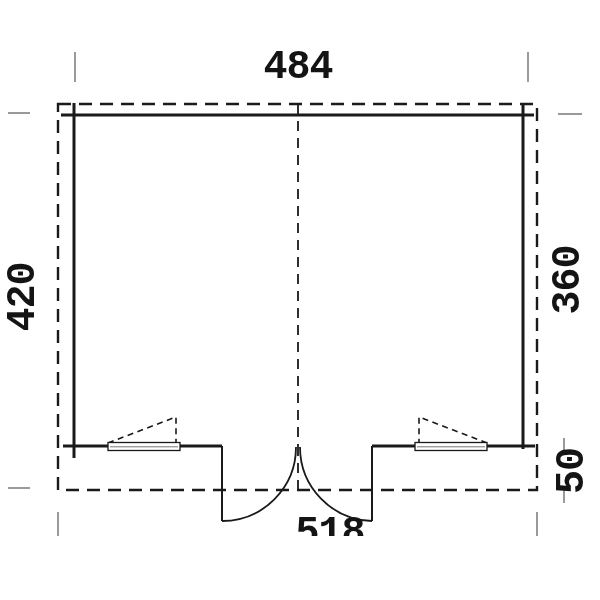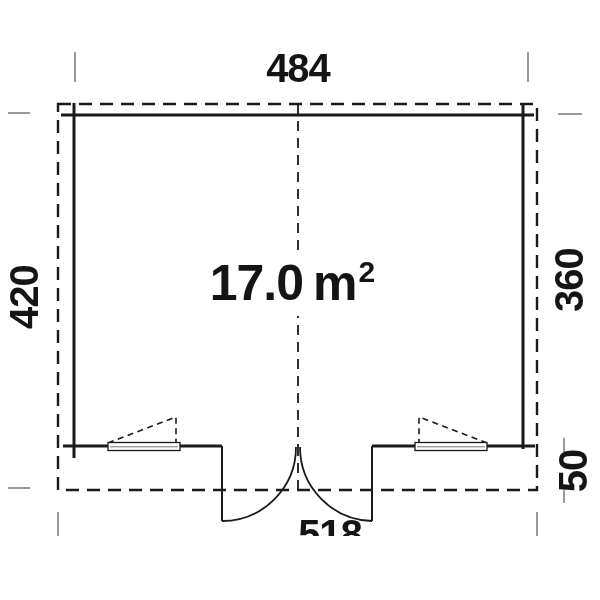--- a/index.html
+++ b/index.html
@@ -1,18 +1,18 @@
 <!DOCTYPE html>
 <html><head>
 <meta charset="utf-8">
 <style>
   html,body{margin:0;padding:0;background:#ffffff;}
   #stage{
     position:relative;width:600px;height:536px;background:#ffffff;overflow:hidden;
-    font-family:Liberation Sans, sans-serif;
+    font-family:Liberation Mono, monospace;
   }
   #plan-svg{position:absolute;left:0;top:0;}
   .dim-label{
     position:absolute;
     font-weight:bold;font-size:40px;line-height:1;
     color:#141414;letter-spacing:-1px;white-space:nowrap;
   }
   .h-center{transform:translateX(-50%);}
   .v-rot{transform:translate(-50%,-50%) rotate(-90deg);}
   .area-label{
@@ -71,17 +71,14 @@
   <div class="dim-label h-center" style="left:298px;top:48px;">484</div>
 
   <div class="dim-label h-center" style="left:298px;top:514px;margin-left:32px;">518</div>
 
   <div class="dim-label v-rot" style="left:24px;top:297px;">420</div>
 
   <div class="dim-label v-rot" style="left:569px;top:280px;">360</div>
 
   <div class="dim-label v-rot" style="left:573px;top:471px;">50</div>
 
-  <div class="area-label">
-    <span>17.0</span><span class="unit">m</span><span class="exp">2</span>
-  </div>
 
 </div>
 
 </body></html>

